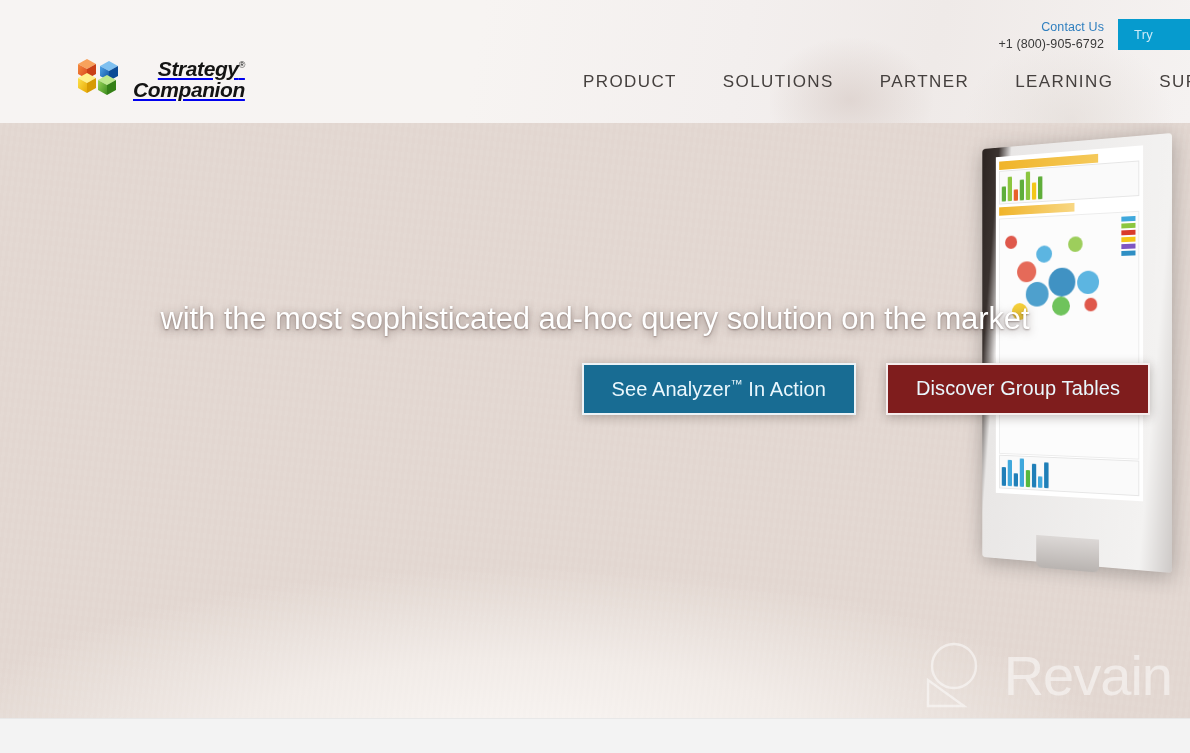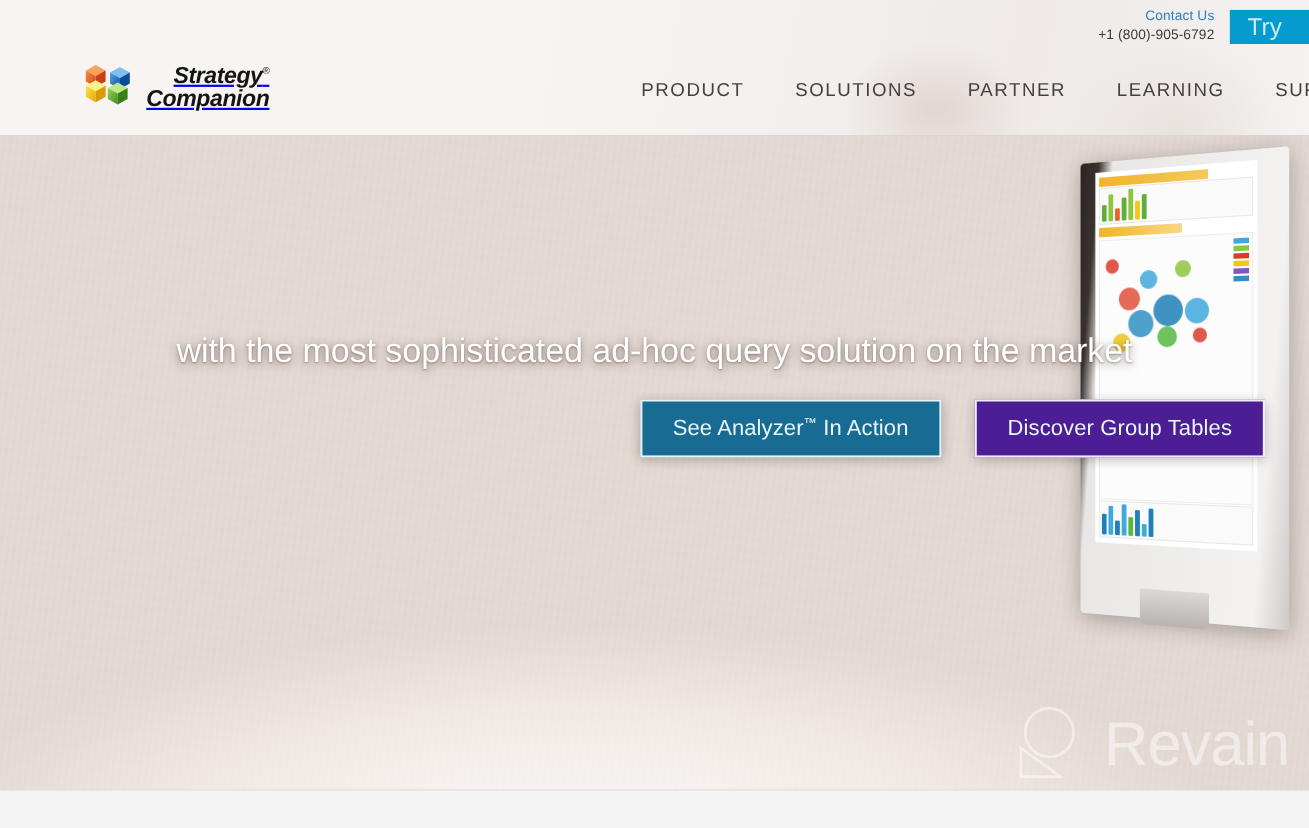--- a/index.html
+++ b/index.html
@@ -36,24 +36,24 @@
     width: 420px; height: 123px;
     background:
       radial-gradient(ellipse 120px 90px at 80px 100px, rgba(210,196,190,.55), rgba(210,196,190,0) 70%),
       radial-gradient(ellipse 150px 120px at 300px 120px, rgba(222,214,208,.5), rgba(222,214,208,0) 70%);
     pointer-events: none;
   }
 
   
   .topbar {
     position: absolute;
-    top: 4px; right: 0;
+    top: 16px; right: 0;
     height: 36px;
     display: flex;
-    align-items: flex-end;
+    align-items: center;
     z-index: 5;
   }
   .contact-block {
     text-align: right;
     padding-top: 3px;
     padding-right: 14px;
     line-height: 1.35;
   }
   .contact-us {
     display: block;
@@ -67,21 +67,21 @@
     font-size: 12.5px;
     color: #3a3a3a;
     letter-spacing: .1px;
   }
   .try-btn {
     height: 31px;
     min-width: 72px;
     background: #069bce;
     color: #cdeaf7;
     border: none;
-    font-size: 22px;
+    font-size: 13px;
     font-family: "Liberation Sans", sans-serif;
     padding: 0 14px 0 16px;
     display: flex;
     align-items: center;
     cursor: pointer;
     white-space: nowrap;
     overflow: hidden;
     letter-spacing: .2px;
   }
 
@@ -296,21 +296,21 @@
     letter-spacing: .1px;
     color: #eaf7fd;
     padding: 13px 28px 14px;
     border: 2px solid rgba(255,255,255,.92);
     cursor: pointer;
     white-space: nowrap;
     line-height: 1;
     box-shadow: 0 2px 10px rgba(40,25,20,.3);
   }
   .cta-primary   { background: #186c93; }
-  .cta-secondary { background: #4c1d95; }
+  .cta-secondary { background: #7f1d1d; }
   .cta .tm { font-size: 12px; vertical-align: super; }
 
   
   .watermark {
     position: absolute;
     right: 18px;
     bottom: 6px;
     display: flex;
     align-items: center;
     gap: 10px;

